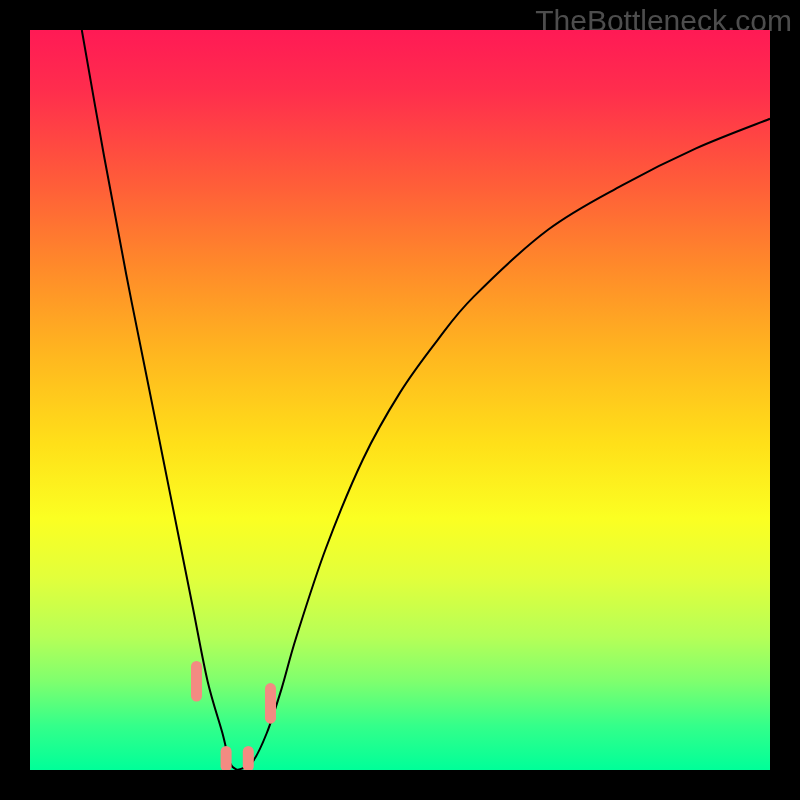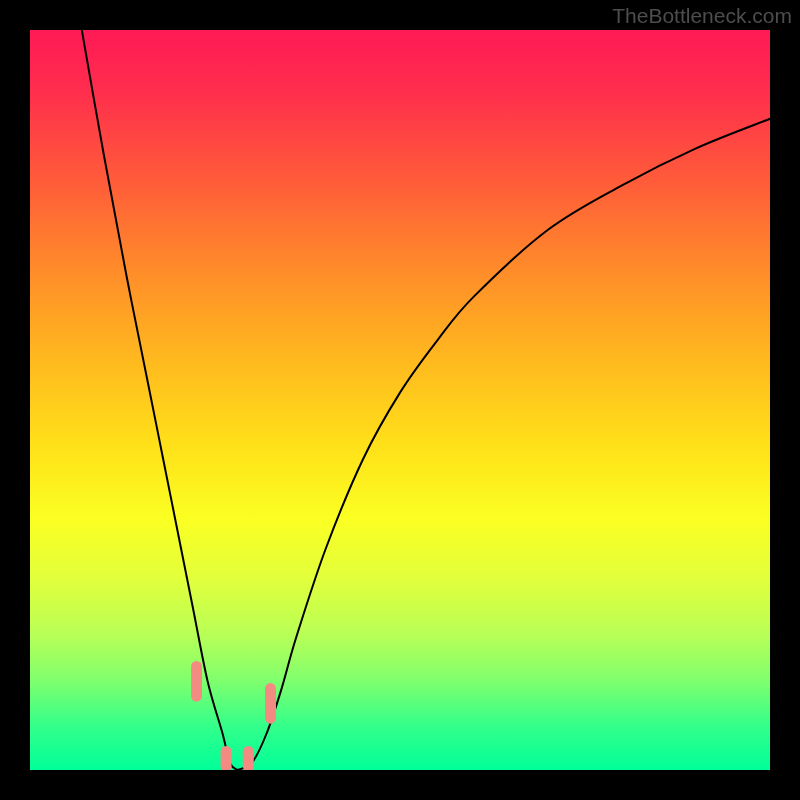--- a/index.html
+++ b/index.html
@@ -46,21 +46,21 @@
   svg.curve {
     position: absolute;
     left: 0; top: 0;
     width: 740px; height: 740px;
   }
   .watermark {
     position: absolute;
     top: 4px;
     right: 8px;
     color: #4d4d4d;
-    font-size: 21px;
+    font-size: 30px;
     font-weight: 400;
     letter-spacing: 0px;
     user-select: none;
   }
 </style>
 </head>
 <body>
 
 <div class="frame">
   <div class="watermark">TheBottleneck.com</div>

